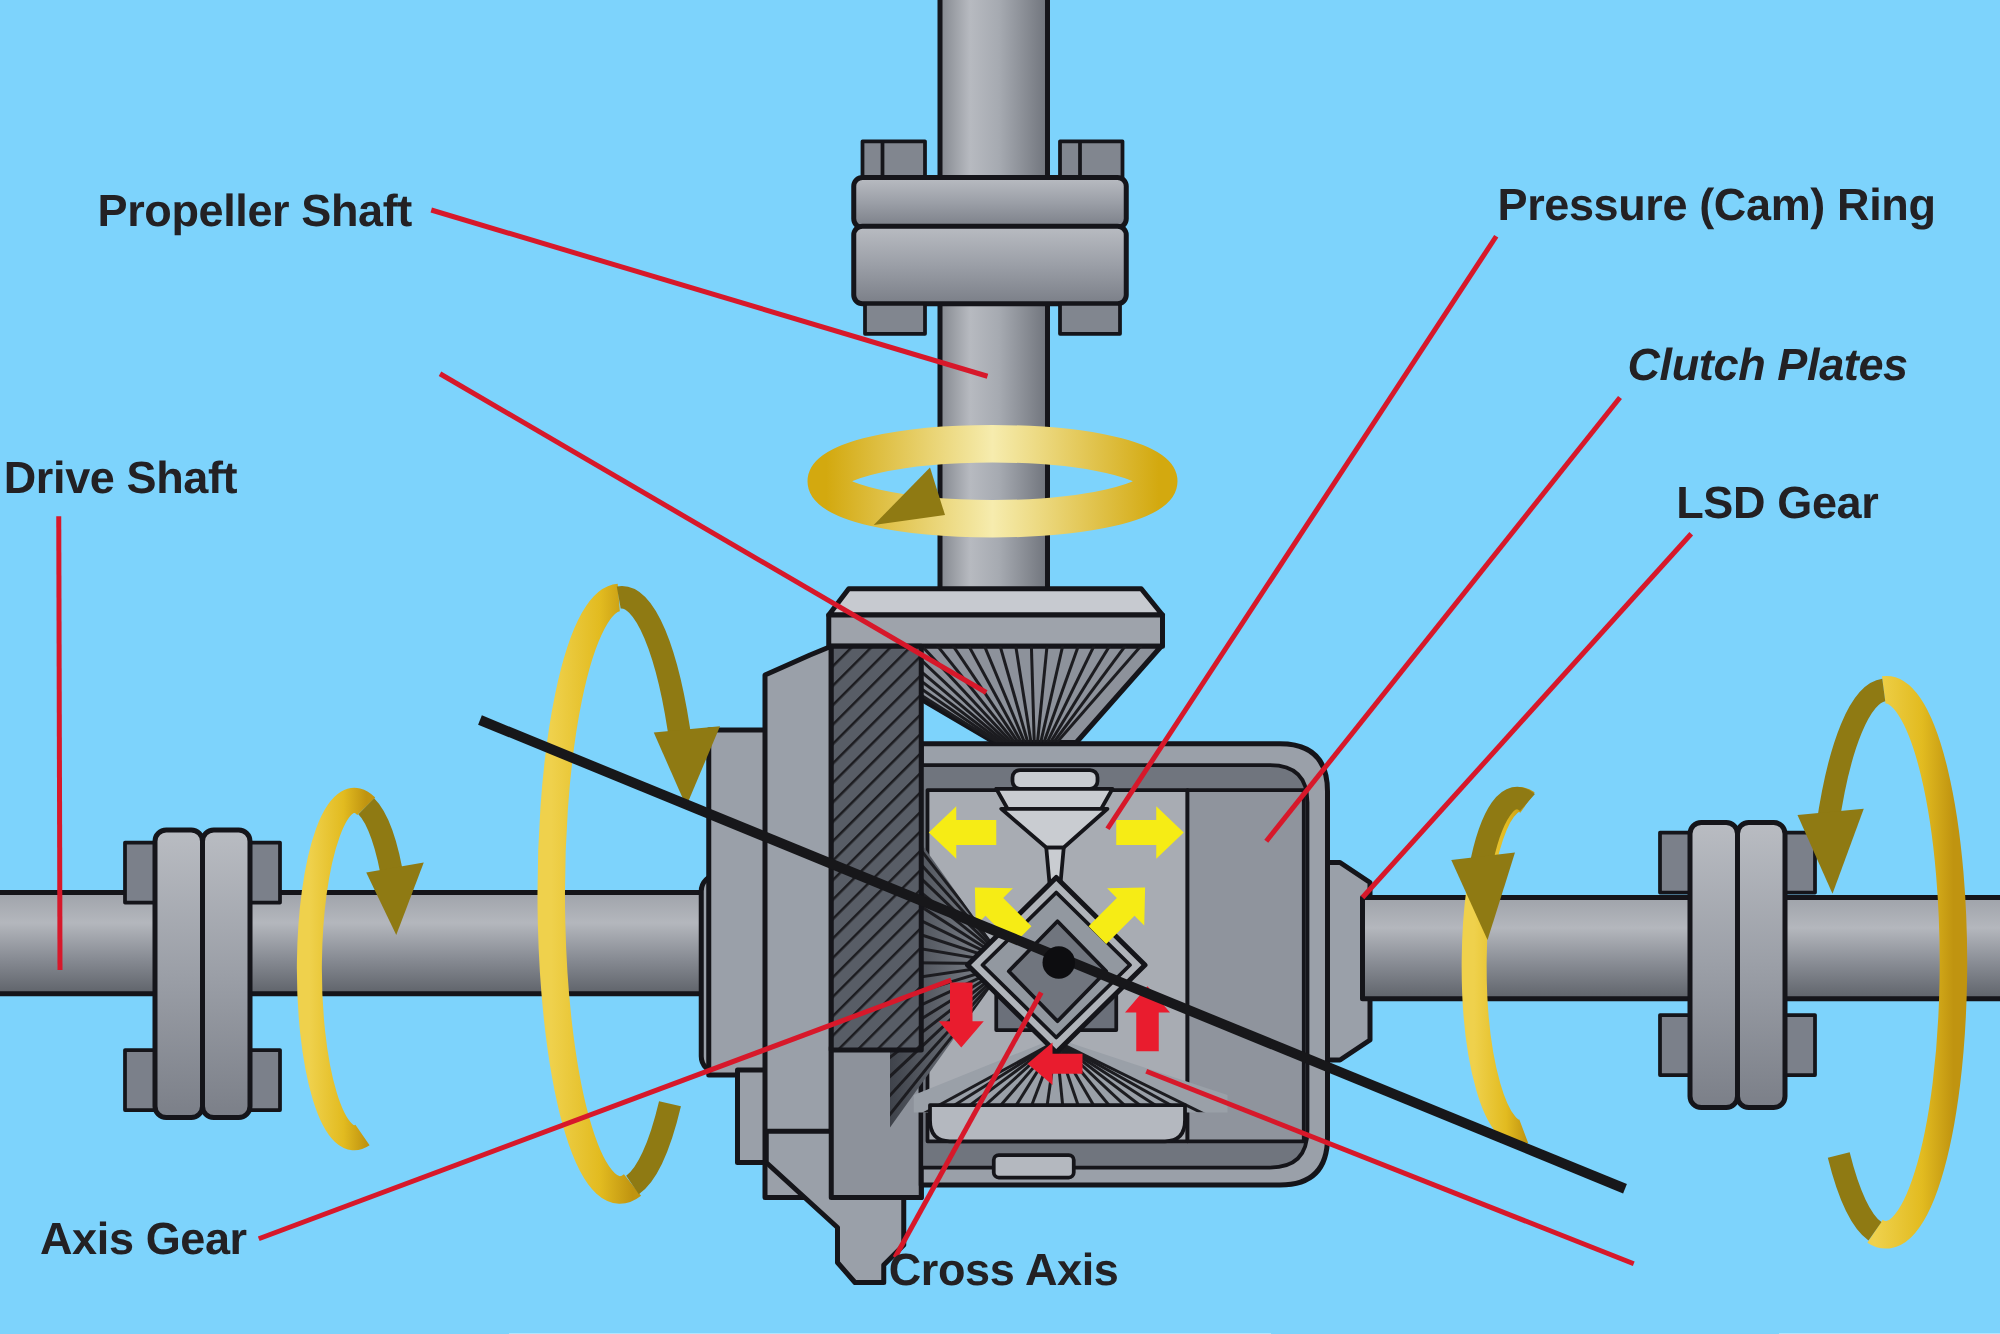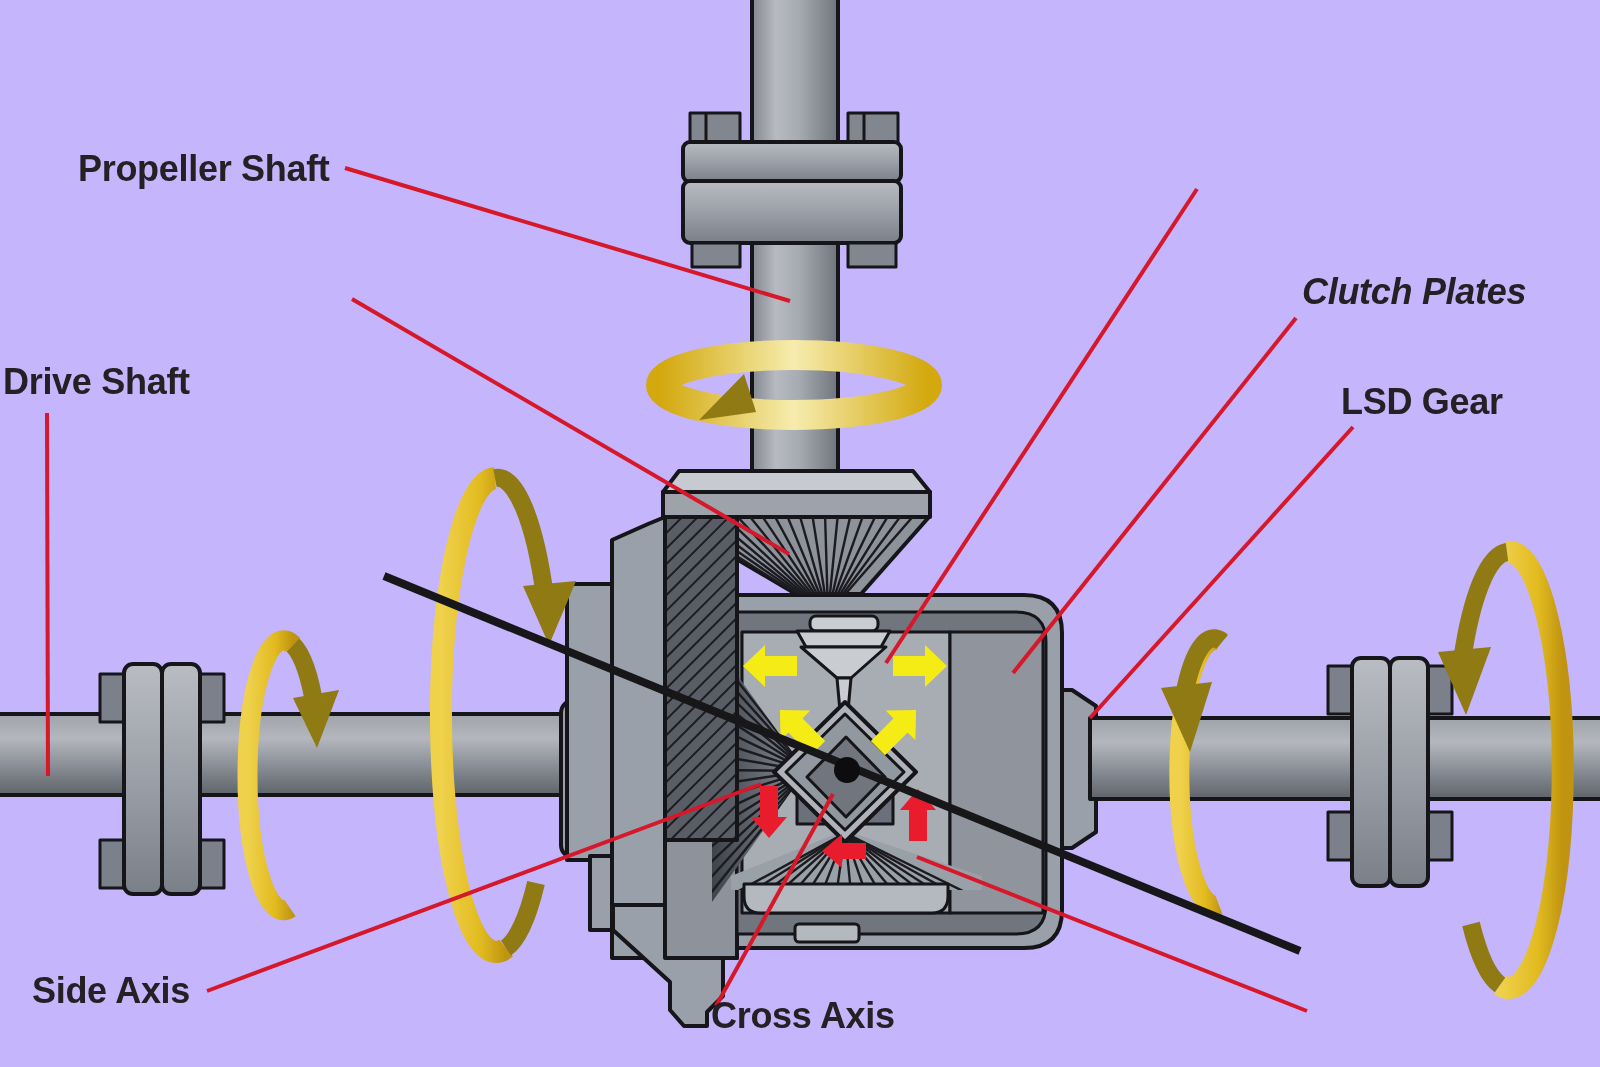--- a/index.html
+++ b/index.html
@@ -1,16 +1,16 @@
 <!DOCTYPE html>
 <html><head>
 <meta charset="utf-8">
 <style>
   html,body{margin:0;padding:0;background:#fff;}
-  .stage{position:relative;width:1600px;height:1067px;background:#c4b5fd;overflow:hidden;
+  .stage{position:relative;width:1600px;height:1067px;background:#7dd3fc;overflow:hidden;
          font-family:"Liberation Sans",sans-serif;}
   .stage svg{position:absolute;left:0;top:0;}
   .lbl{position:absolute;font-weight:700;font-size:36px;line-height:1.05;color:#232124;
        white-space:nowrap;letter-spacing:-0.3px;}
   #lab-propeller{left:78px;top:150px;}
   #lab-finalpinion{left:85px;top:250px;}
   #lab-driveshaft{left:3px;top:363px;}
   #lab-pressure{left:1198px;top:145px;}
   #lab-clutch{left:1302px;top:273px;font-style:italic;}
   #lab-lsdcase{left:1341px;top:383px;}
@@ -283,17 +283,18 @@
     <line class="leader" x1="1296" y1="318" x2="1013" y2="673"></line>
     <line class="leader" x1="1353" y1="427" x2="1090" y2="718"></line>
     <line class="leader" x1="207" y1="991" x2="761" y2="784"></line>
     <line class="leader" x1="716" y1="1006" x2="833" y2="794"></line>
     <line class="leader" x1="1307" y1="1011" x2="917" y2="857"></line>
   </g>
 </svg>
 
   <div class="lbl" id="lab-propeller">Propeller Shaft</div>
   <div class="lbl" id="lab-driveshaft">Drive Shaft</div>
+  <div class="lbl" id="lab-pressure">Pressure (Cam) Ring</div>
   <div class="lbl" id="lab-clutch">Clutch Plates</div>
   <div class="lbl" id="lab-lsdcase">LSD Gear</div>
-  <div class="lbl" id="lab-sidegear">Side Axis</div>
+  <div class="lbl" id="lab-sidegear">Axis Gear</div>
   <div class="lbl" id="lab-crossaxis">Cross Axis</div>
 </div>
 
 </body></html>

